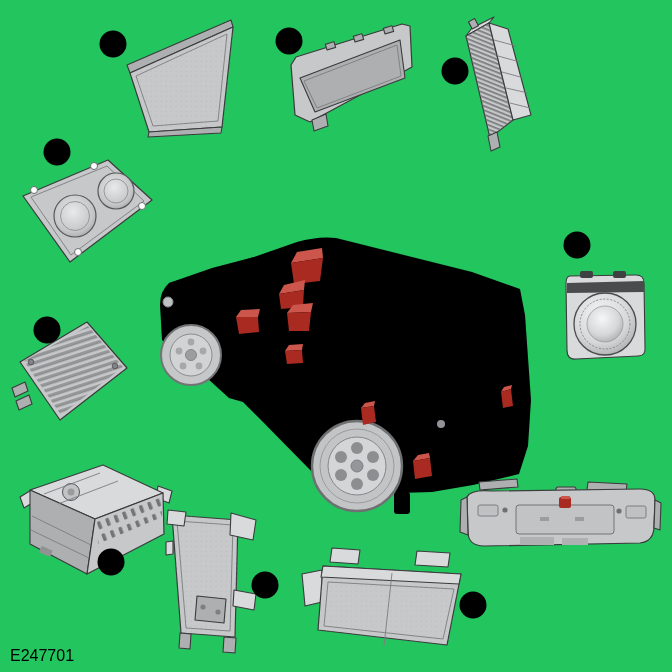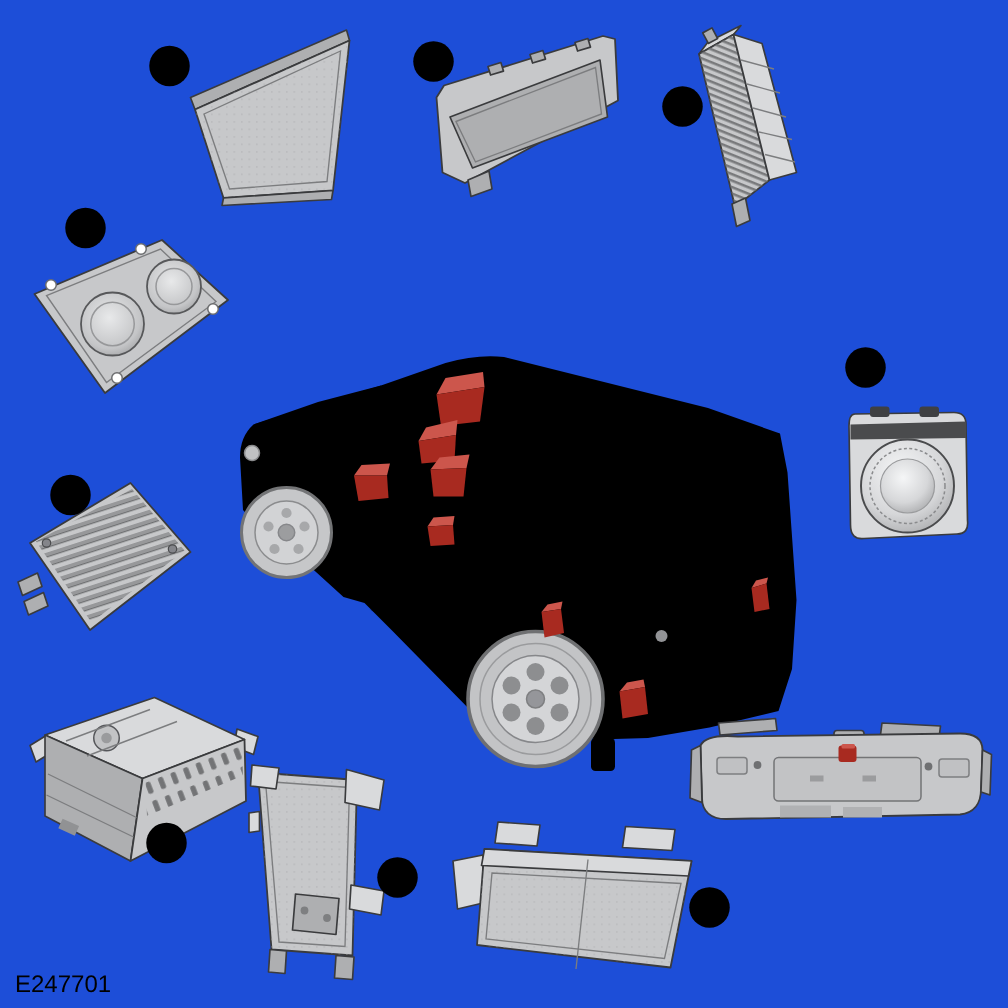--- a/index.html
+++ b/index.html
@@ -1,16 +1,16 @@
 <!DOCTYPE html>
 <html><head>
 <meta charset="utf-8">
 <style>
   html,body{margin:0;padding:0;background:#ffffff;}
-  .stage{position:relative;width:672px;height:672px;background:#1d4ed8;overflow:hidden;
+  .stage{position:relative;width:672px;height:672px;background:#22c55e;overflow:hidden;
          font-family:"Liberation Sans",sans-serif;}
   svg{display:block;}
   
   .comp{fill:#c7c8ca;stroke:#3a3b3d;stroke-width:1.2;stroke-linejoin:round;}
   .comp-light{fill:#d9dadc;stroke:#3a3b3d;stroke-width:1.1;stroke-linejoin:round;}
   .comp-dark{fill:#aeafb1;stroke:#3a3b3d;stroke-width:1.1;stroke-linejoin:round;}
   .detail{fill:none;stroke:#7c7d7f;stroke-width:0.9;}</style>
 </head>
 <body>
 

